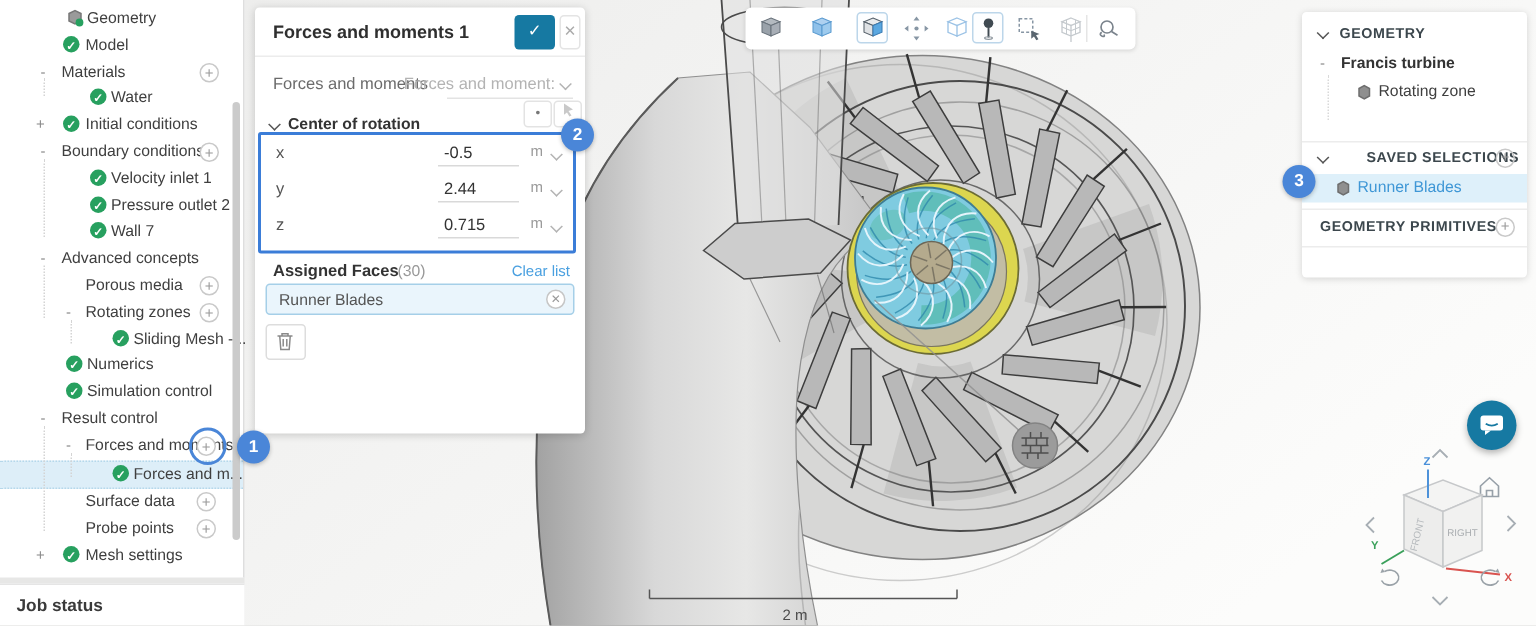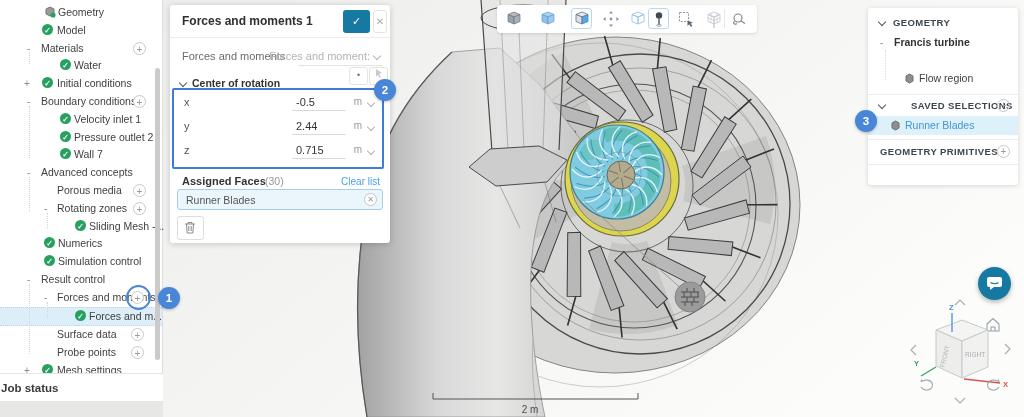--- a/index.html
+++ b/index.html
@@ -13,24 +13,24 @@
   .trow{position:relative;height:17.8px;white-space:nowrap;font-size:10.5px;}
   .trow span{position:absolute;top:2px;line-height:13px}
   .exp{color:#8a8a8a;font-size:10px;top:1px}
   .chk{width:11px;height:11px;border-radius:50%;background:#27a05f;color:#fff;font-size:8px;
        line-height:11px;text-align:center;font-weight:bold;top:2px}
   .addc{width:13px;height:13px;border-radius:50%;border:1px solid #c9c9c9;color:#9a9a9a;
         font-size:10px;line-height:12px;text-align:center;top:1px;background:#fff;box-sizing:border-box}
   .sel{background:#ddeef8;border-top:1px dotted #b5d7ea;border-bottom:1px dotted #b5d7ea}
   .guide{position:absolute;width:0;border-left:1px dotted #d4d4d4;z-index:6}
   .sb{position:absolute;right:2px;top:68px;width:5px;height:292px;background:#cbcbcb;border-radius:3px;z-index:7}
-  .jobbar{position:absolute;left:0;top:373px;width:163px;height:28px;background:#fff;z-index:5;
-          font-size:11.5px;font-weight:bold;color:#3a3a3a;line-height:28px;padding-left:1px;box-sizing:border-box;border-top:1px solid #e5e5e5}
+  .jobbar{position:absolute;left:0;top:389px;width:163px;height:28px;background:#fff;z-index:5;
+          font-size:11.5px;font-weight:bold;color:#3a3a3a;line-height:28px;padding-left:11px;box-sizing:border-box;border-top:1px solid #e5e5e5}
   
-  .props{position:absolute;left:170px;top:5px;width:220px;height:238px;background:#fff;border-radius:3px;
+  .props{position:absolute;left:170px;top:5px;width:220px;height:284px;background:#fff;border-radius:3px;
          box-shadow:0 1px 6px rgba(0,0,0,.18);z-index:6}
   .ptitle{position:absolute;left:12px;top:9px;font-size:12px;font-weight:bold;color:#2f2f2f}
   .phead{position:absolute;left:0;top:0;right:0;height:32px;border-bottom:1px solid #ececec}
   .okbtn{position:absolute;left:173px;top:5px;width:27px;height:23px;background:#1679a2;border-radius:3px;
          color:#fff;text-align:center;line-height:23px;font-size:11px}
   .xbtn{position:absolute;left:203px;top:5px;width:14px;height:23px;background:#fff;border:1px solid #e4e4e4;
         border-radius:3px;color:#ababab;text-align:center;line-height:21px;font-size:10px;box-sizing:border-box}
   .typlab{position:absolute;left:12px;top:45px;color:#6b6b6b}
   .typval{position:absolute;right:20px;top:45px;color:#b3b3b3}
   .typul{position:absolute;left:128px;right:8px;top:60px;border-bottom:1px solid #e3e3e3}
@@ -388,25 +388,25 @@
   </div>
 </div>
 
 <div class="rcard">
   <span class="cv" style="position:absolute;left:11px;top:11px;border-color:#555"></span>
   <div class="hd" style="left:25px;top:9px">GEOMETRY</div>
   <div class="rrow" style="top:28px;height:18px">
     <span class="exp" style="position:absolute;left:12px;top:1px">-</span>
     <span style="position:absolute;left:26px;font-weight:bold;color:#333">Francis turbine</span>
   </div>
-  <div class="rrow" style="top:64px;height:17px">
+  <div class="rrow" style="top:47px;height:17px">
     <svg width="11" height="11" style="position:absolute;left:36px;top:1px">
       <path d="M2 3 L5.5 1 L9 3 L9 8 L5.5 10 L2 8 Z" fill="#8f8f8f" stroke="#6e6e6e"></path>
       </svg>
-    <span style="position:absolute;left:51px">Flow region</span>
+    <span style="position:absolute;left:51px">Rotating zone</span>
   </div>
   <div class="guide" style="left:17px;top:42px;height:30px;border-color:#d9d9d9"></div>
   <div class="rdiv" style="top:86px"></div>
 
   <span class="cv" style="position:absolute;left:11px;top:94px;border-color:#555"></span>
   <div class="hd" style="left:43px;top:92px">SAVED SELECTIONS</div>
   <div class="raddc" style="top:91px">+</div>
   <div class="rrow rsel" style="top:108px;height:19px;line-height:19px">
     <svg width="11" height="11" style="position:absolute;left:22px;top:4px">
       <path d="M2 3 L5.5 1 L9 3 L9 8 L5.5 10 L2 8 Z" fill="#8f8f8f" stroke="#6e6e6e"></path>

